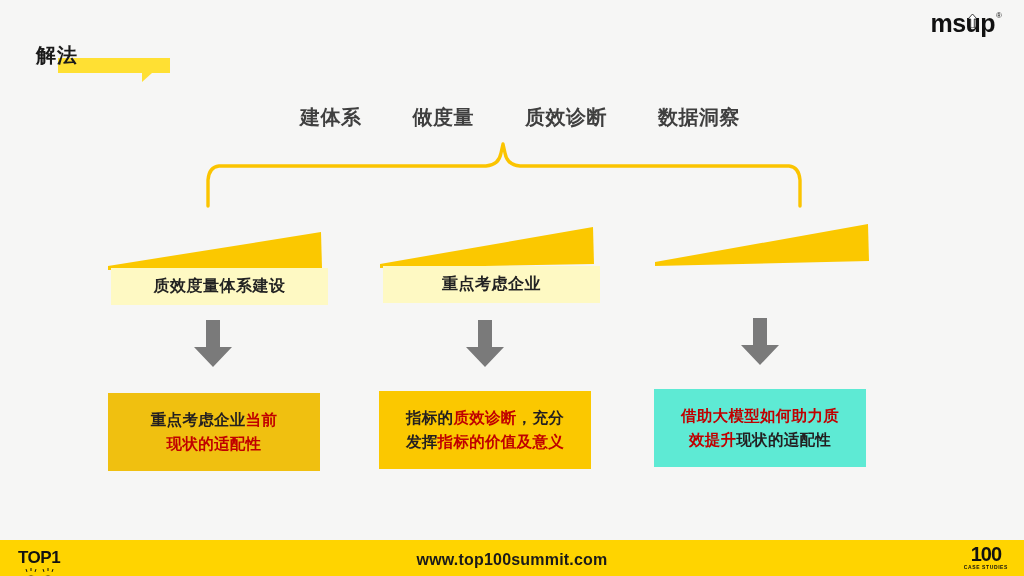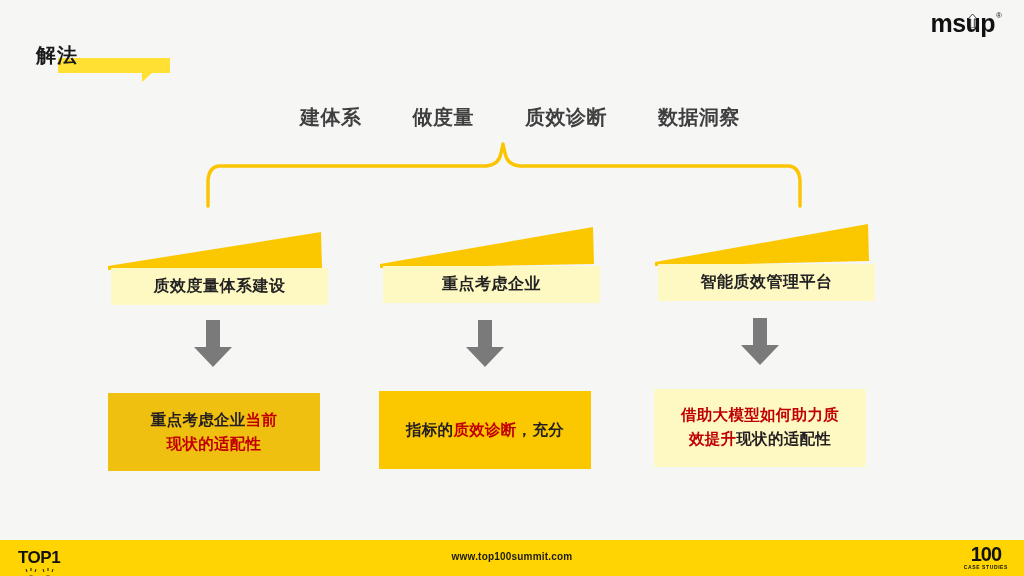--- a/index.html
+++ b/index.html
@@ -167,21 +167,21 @@
     background: #f5c518;
     display: flex;
     flex-direction: column;
     align-items: center;
     justify-content: center;
     text-align: center;
     line-height: 1.55;
   }
   #result-0 { left: 108px; top: 393px; background: #f0c010; }
   #result-1 { left: 379px; top: 391px; background: #fbc800; }
-  #result-2 { left: 654px; top: 389px; background: #fef9c3; font-family: Liberation Mono, monospace; }
+  #result-2 { left: 654px; top: 389px; background: #5eead4; }
   .result .line {
     font-size: 15.5px;
     font-weight: 700;
     letter-spacing: 0.3px;
     white-space: nowrap;
   }
   .result .seg-dark { color: #231f20; }
   .result .seg-red  { color: #c00000; }
 
   
@@ -208,21 +208,21 @@
     letter-spacing: -0.5px;
     line-height: 20px;
   }
   .footer-eyes { margin-left: 1px; }
   .footer-url {
     position: absolute;
     left: 0;
     top: 11px;
     width: 1024px;
     text-align: center;
-    font-size: 10px;
+    font-size: 16px;
     font-weight: 700;
     color: #1a1a1a;
     letter-spacing: 0.2px;
   }
   .footer-right {
     position: absolute;
     right: 16px;
     top: 4px;
     text-align: center;
   }
@@ -286,23 +286,20 @@
     </svg>
     <div class="card-body">
       <span class="card-label">重点考虑企业</span>
     </div>
   </div>
 
   <div class="card" id="card-2">
     <svg class="card-banner" viewBox="0 0 214 46" preserveAspectRatio="none">
       <polygon points="0,42 213,4 214,41 0,46" fill="#fbc800"></polygon>
     </svg>
-    <div class="card-body">
-      <span class="card-label">智能质效管理平台</span>
-    </div>
   </div>
 
   <svg class="down-arrow" id="arrow-0" viewBox="0 0 44 48">
     <polygon points="15,0 29,0 29,27 41,27 22,47 3,27 15,27" fill="#7a7a7a"></polygon>
   </svg>
   <svg class="down-arrow" id="arrow-1" viewBox="0 0 44 48">
     <polygon points="15,0 29,0 29,27 41,27 22,47 3,27 15,27" fill="#7a7a7a"></polygon>
   </svg>
   <svg class="down-arrow" id="arrow-2" viewBox="0 0 44 48">
     <polygon points="15,0 29,0 29,27 41,27 22,47 3,27 15,27" fill="#7a7a7a"></polygon>
@@ -313,20 +310,23 @@
       <span class="seg-dark">重点考虑企业</span><span class="seg-red">当前</span>
     </div>
     <div class="line">
       <span class="seg-red">现状的适配性</span>
     </div>
   </div>
 
   <div class="result" id="result-1">
     <div class="line">
       <span class="seg-dark">指标的</span><span class="seg-red">质效诊断</span><span class="seg-dark">，充分</span>
+    </div>
+    <div class="line">
+      <span class="seg-dark">发挥</span><span class="seg-red">指标的价值及意义</span>
     </div>
   </div>
 
   <div class="result" id="result-2">
     <div class="line">
       <span class="seg-red">借助大模型如何助力质</span>
     </div>
     <div class="line">
       <span class="seg-red">效提升</span><span class="seg-dark">现状的适配性</span>
     </div>

